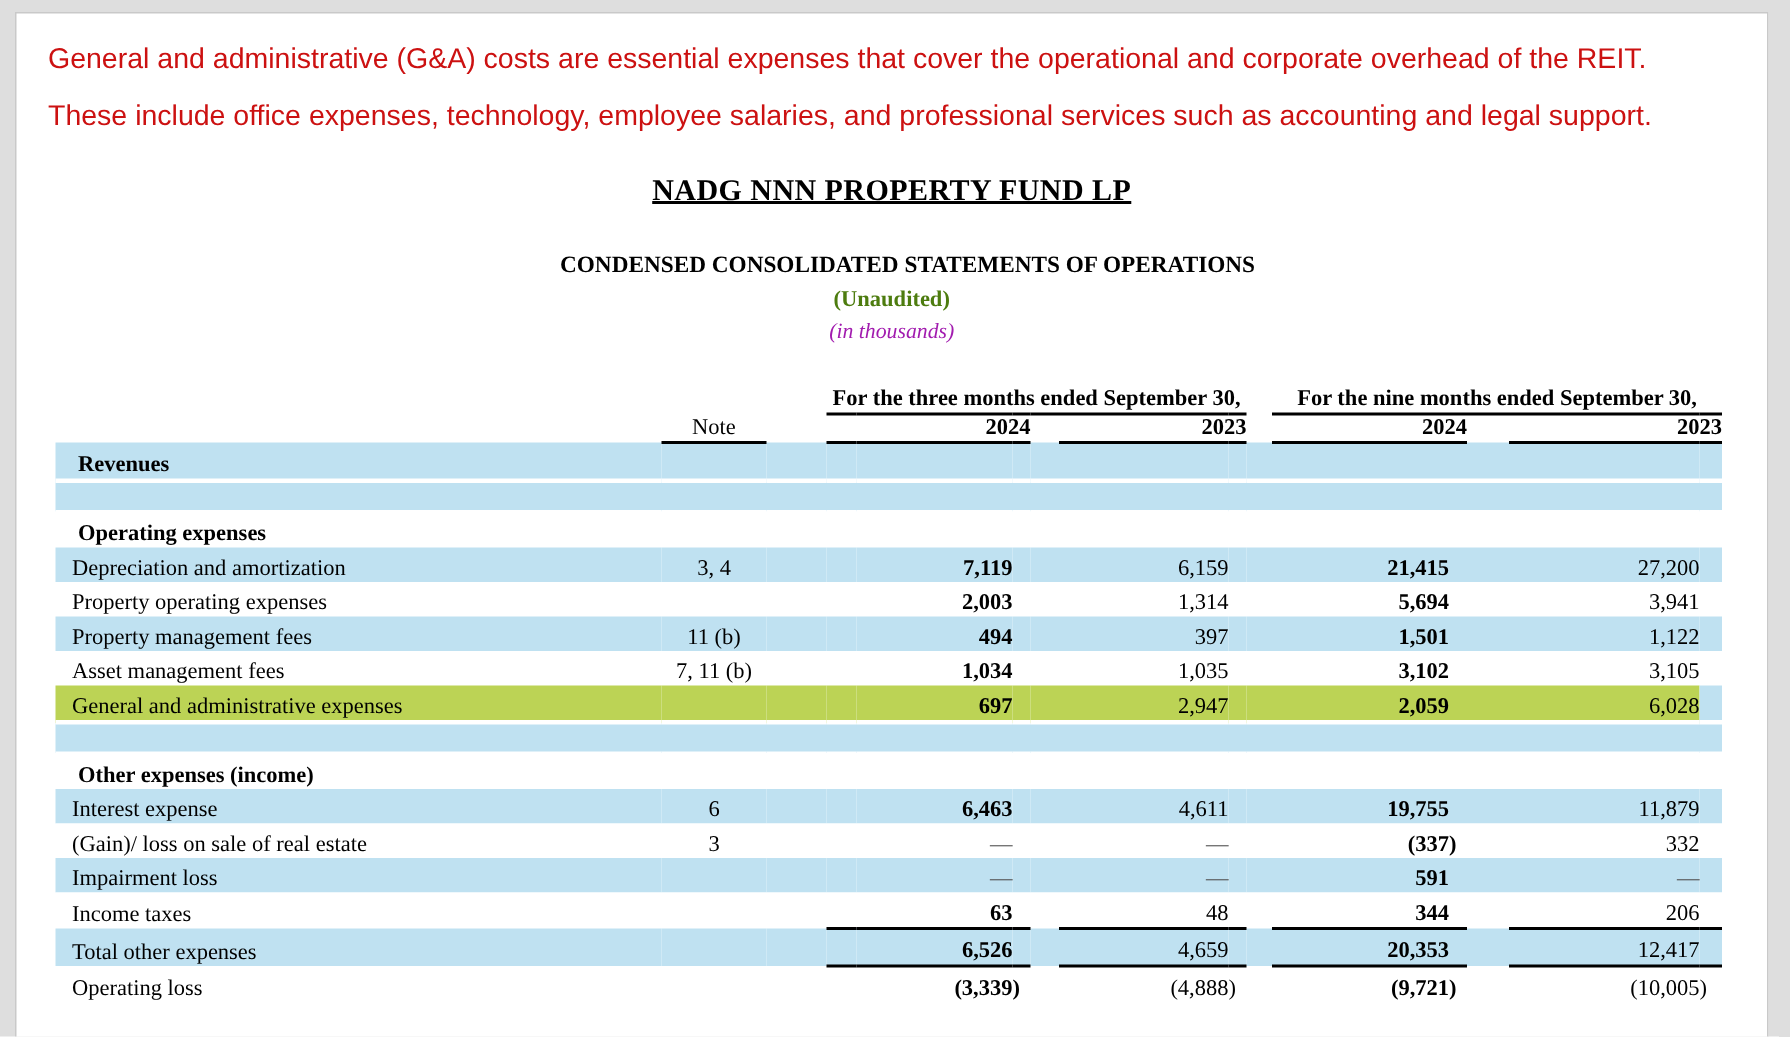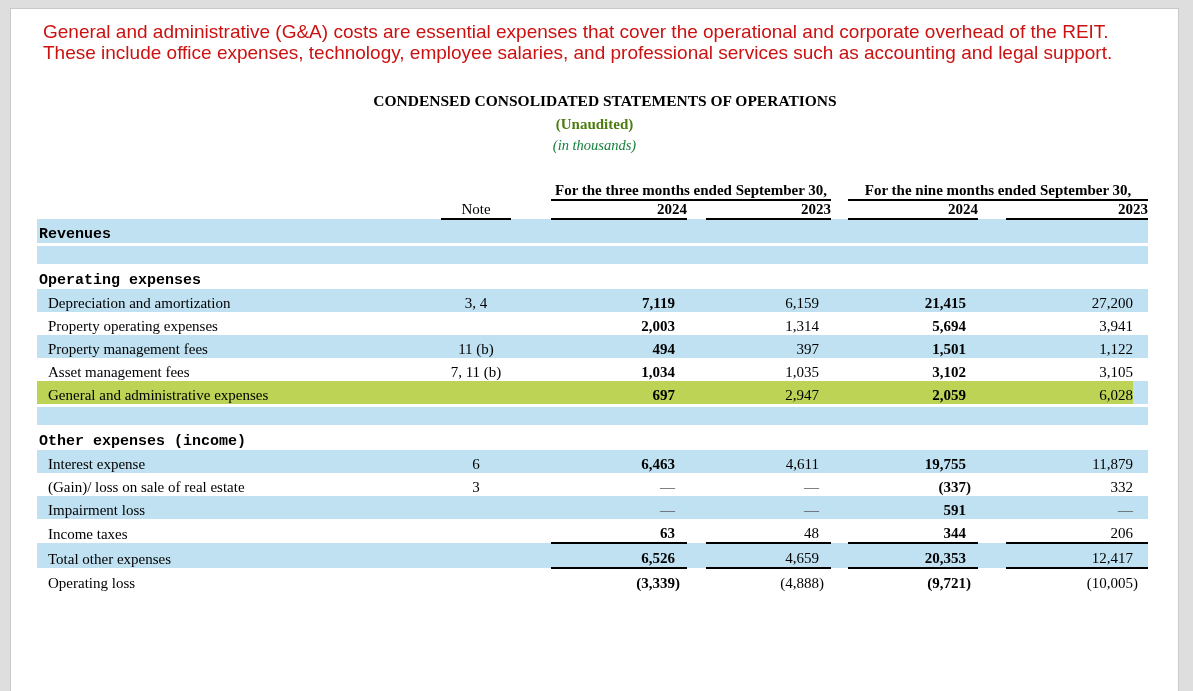--- a/index.html
+++ b/index.html
@@ -8,47 +8,47 @@
     background:#DEDEDE;
     font-family:"Liberation Serif", serif;
     position:relative;
   }
   .page{
     position:absolute;left:10px;top:8px;width:1169px;height:700px;
     background:#FFFFFF;border:1px solid #C9C9C9;box-sizing:border-box;
     overflow:hidden;
   }
   .red-note{
-    margin:12px 26px 0 32px;
+    margin:12px 26px 0 21px;
     font-family:"Liberation Sans", sans-serif;
-    font-size:19px;line-height:21px;color:#CC1111;
+    font-size:19px;line-height:38px;color:#CC1111;
   }
   .doc-title{
     margin-top:19px;text-align:center;
     font-size:20px;font-weight:bold;text-decoration:underline;
     letter-spacing:.3px;color:#000;
   }
   .stmt-title{margin-top:29px;text-align:center;font-size:15.5px;font-weight:bold;color:#000;padding-left:21px;}
   .unaudited{margin-top:6px;text-align:center;font-size:15px;font-weight:bold;color:#4d7c0f;}
-  .units{margin-top:4px;text-align:center;font-size:14.5px;font-style:italic;color:#15803d;}
+  .units{margin-top:4px;text-align:center;font-size:14.5px;font-style:italic;color:#a21caf;}
 
   table.stmt{
     border-collapse:collapse;table-layout:fixed;
     margin:28px 0 0 26px;width:1111px;color:#000;
   }
   table.stmt td{padding:0;font-size:15px;vertical-align:bottom;}
   thead td{height:15px;}
   .mh{font-weight:bold;font-size:12.5px;text-align:center;border-bottom:2px solid #000;
       padding-bottom:2px;white-space:nowrap;}
   .yh{font-weight:bold;font-size:13px;text-align:right;border-bottom:2px solid #000;
       height:17px;padding-bottom:1px;}
   .nh{font-size:12.5px;text-align:center;border-bottom:2px solid #000;height:17px;padding-bottom:1px;}
 
   tbody td{height:23px;padding-bottom:3px;white-space:nowrap;}
-  .lbl.sec{font-weight:bold;padding-left:2px;font-family:Liberation Mono, monospace;}
+  .lbl.sec{font-weight:bold;padding-left:15px;}
   .lbl.itm{padding-left:11px;}
   .note{text-align:center;font-size:14.5px;}
   .cur{text-align:left;padding-left:5px;}
   .val{text-align:right;}
   .par{text-align:left;padding-left:2px;}
   .b{font-weight:bold;}
   .dash{font-weight:normal;color:#555;}
   .rt{border-top:2px solid #000;}
 
   tr.bg-blue{background:#BFE1F1;}
@@ -57,20 +57,21 @@
   tr.bg-green > td.tail-blue{background:#BFE1F1;}
   tr.spacer-row td{height:18px;border-top:3px solid #FFFFFF;border-bottom:2px solid #FFFFFF;}
 </style>
 </head>
 <body>
 
 <div class="page">
 
   <div class="red-note">General and administrative (G&amp;A) costs are essential expenses that cover the operational and corporate overhead of the REIT. These include office expenses, technology, employee salaries, and professional services such as accounting and legal support.</div>
 
+  <div class="doc-title">NADG NNN PROPERTY FUND LP</div>
   <div class="stmt-title">CONDENSED CONSOLIDATED STATEMENTS OF OPERATIONS</div>
   <div class="unaudited">(Unaudited)</div>
   <div class="units">(in thousands)</div>
 
   <table class="stmt">
     <colgroup>
       <col style="width:404px">
         <col style="width:70px">
         <col style="width:40px">
       <col style="width:20px">

